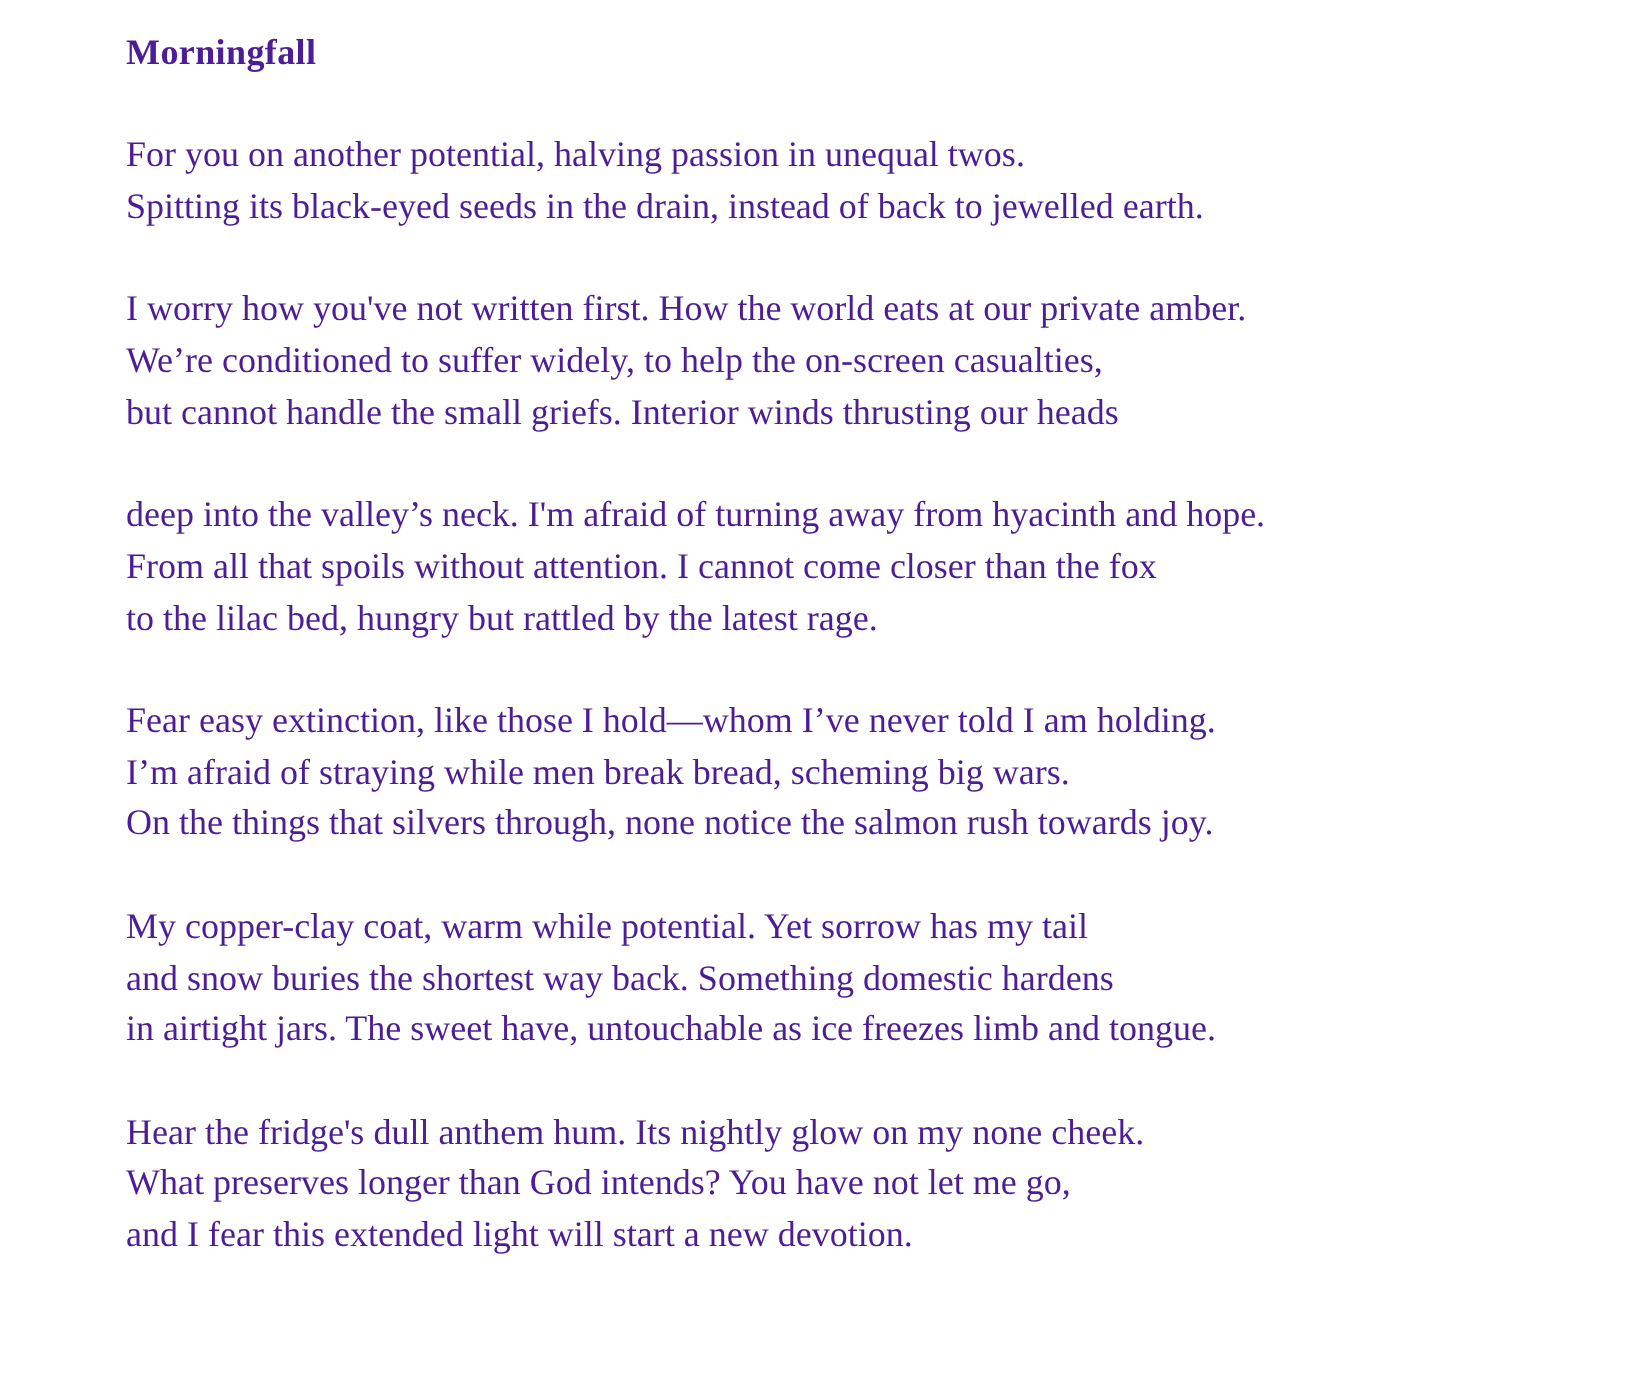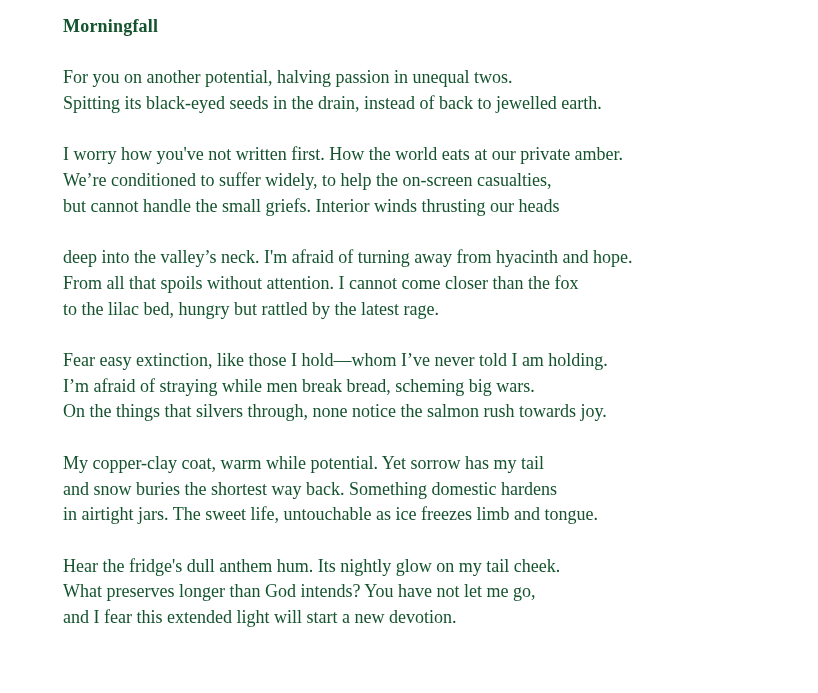--- a/index.html
+++ b/index.html
@@ -13,21 +13,21 @@
     overflow: hidden;
   }
   .page {
     box-sizing: border-box;
     width: 818px;
     height: 693px;
     padding: 14px 30px 0 63px;
     font-family: "Liberation Serif", "DejaVu Serif", serif;
     font-size: 18px;
     line-height: 25.7px;
-    color: #14532d;
+    color: #4c1d95;
   }
   .poem-title {
     margin: 0 0 25.7px 0;
     font-size: 18px;
     font-weight: bold;
     letter-spacing: 0.2px;
   }
   .stanza {
     margin: 0 0 25.7px 0;
   }
@@ -62,22 +62,22 @@
 
   <div class="stanza">
     <p class="poem-line">Fear easy extinction, like those I hold—whom I’ve never told I am holding.</p>
     <p class="poem-line">I’m afraid of straying while men break bread, scheming big wars.</p>
     <p class="poem-line">On the things that silvers through, none notice the salmon rush towards joy.</p>
   </div>
 
   <div class="stanza">
     <p class="poem-line">My copper-clay coat, warm while potential. Yet sorrow has my tail</p>
     <p class="poem-line">and snow buries the shortest way back. Something domestic hardens</p>
-    <p class="poem-line">in airtight jars. The sweet life, untouchable as ice freezes limb and tongue.</p>
+    <p class="poem-line">in airtight jars. The sweet have, untouchable as ice freezes limb and tongue.</p>
   </div>
 
   <div class="stanza">
-    <p class="poem-line">Hear the fridge's dull anthem hum. Its nightly glow on my tail cheek.</p>
+    <p class="poem-line">Hear the fridge's dull anthem hum. Its nightly glow on my none cheek.</p>
     <p class="poem-line">What preserves longer than God intends? You have not let me go,</p>
     <p class="poem-line">and I fear this extended light will start a new devotion.</p>
   </div>
 
 </div>
 
 </body></html>

